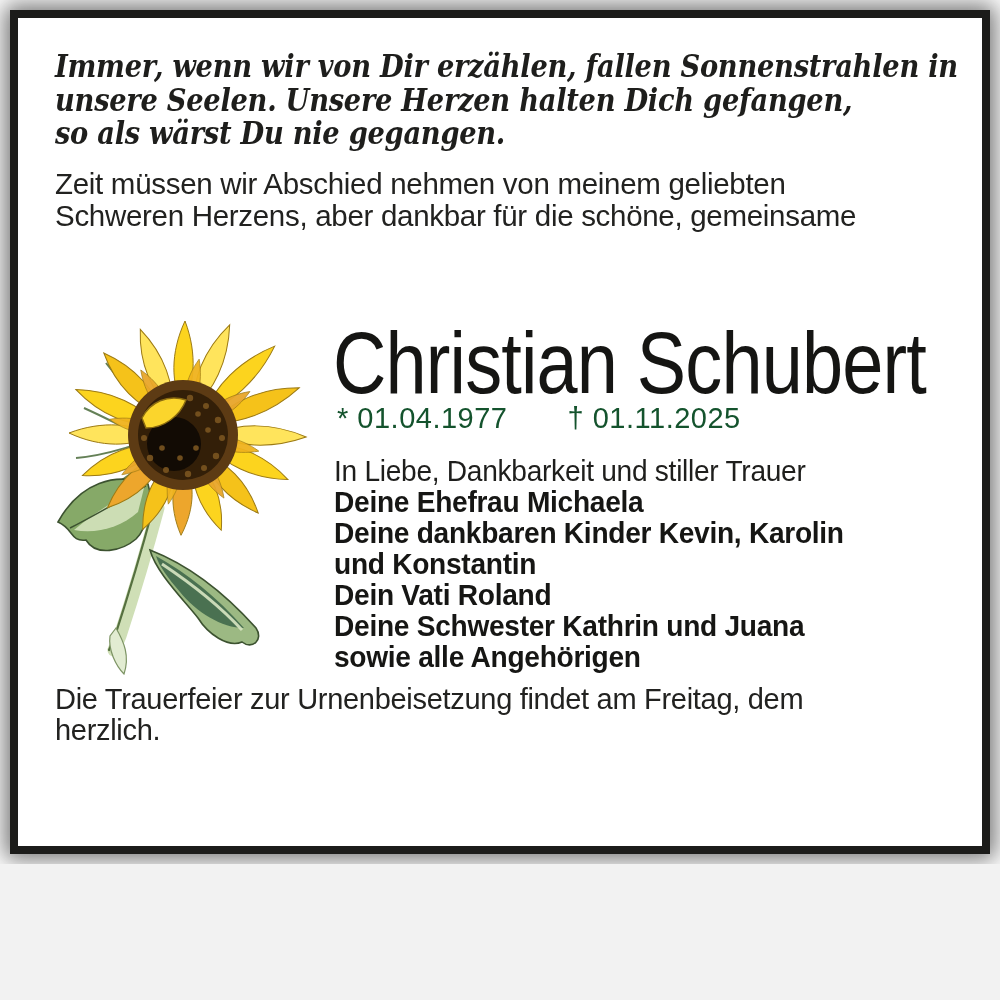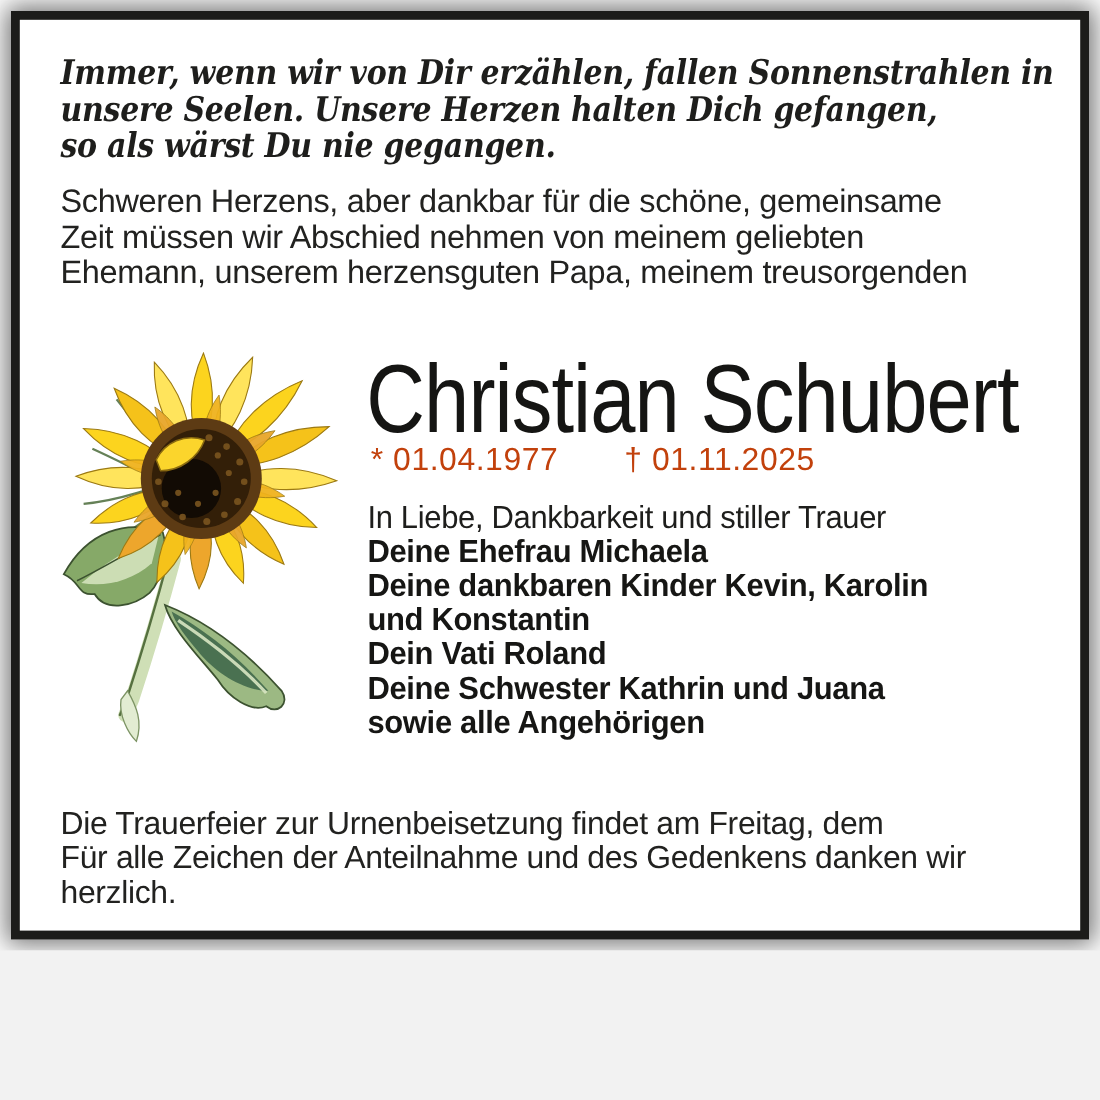--- a/index.html
+++ b/index.html
@@ -25,51 +25,50 @@
     left:55px;top:168px;
     font-size:29.5px;line-height:32px;letter-spacing:-.3px;color:#222220;
   }
   .flower{position:absolute;left:46px;top:298px;width:282px;height:392px;}
   .name{
     left:333px;top:320px;
     font-size:88px;line-height:86px;font-weight:400;color:#151513;
     transform:scaleX(.84);transform-origin:0 0;letter-spacing:-1px;
   }
   .dates{
-    left:337px;top:402px;font-size:29px;line-height:32px;color:#c2410c;letter-spacing:.5px;
+    left:337px;top:402px;font-size:29px;line-height:32px;color:#14532d;letter-spacing:.5px;
   }
   .dates .death{margin-left:60px;}
   .mourners{
     left:334px;top:456px;font-size:29px;line-height:31px;letter-spacing:-.3px;
     transform:scaleX(.97);transform-origin:0 0;
   }
   .mourners .bold{font-weight:bold;color:#161614;}
   .details{
-    left:55px;top:734px;font-size:29px;line-height:31.3px;letter-spacing:-.3px;color:#222220;
+    left:55px;top:684px;font-size:29px;line-height:31.3px;letter-spacing:-.3px;color:#222220;
   }
   .closing{
     left:55px;top:902px;font-size:30px;letter-spacing:-.2px;color:#222220;text-align:right;
   }
 </style>
 </head>
 <body>
 
 <div id="stage">
   <div class="sheet"></div>
 
   <div class="blk epigraph">
     <span class="line">Immer, wenn wir von Dir erzählen, fallen Sonnenstrahlen in</span>
     <span class="line">unsere Seelen. Unsere Herzen halten Dich gefangen,</span>
     <span class="line">so als wärst Du nie gegangen.</span>
   </div>
 
   <div class="blk intro">
+    <span class="line">Zeit müssen wir Abschied nehmen von meinem geliebten</span>
     <span class="line">Schweren Herzens, aber dankbar für die schöne, gemeinsame</span>
-    <span class="line">Zeit müssen wir Abschied nehmen von meinem geliebten</span>
-    <span class="line">Ehemann, unserem herzensguten Papa, meinem treusorgenden</span>
   </div>
 
   <svg class="flower" viewBox="0 0 282 392" aria-hidden="true">
 
     <g stroke="#4a6b3a" stroke-width="2" fill="none" opacity=".85">
       <path d="M60,65 C 75,85 88,98 100,108"></path>
       <path d="M38,110 C 60,120 75,128 88,134"></path>
       <path d="M30,160 C 55,158 72,152 86,148"></path>
       <path d="M42,205 C 62,192 76,182 90,172"></path>
     </g>
@@ -163,18 +162,17 @@
     <span class="line bold">Deine Ehefrau Michaela</span>
     <span class="line bold">Deine dankbaren Kinder Kevin, Karolin</span>
     <span class="line bold">und Konstantin</span>
     <span class="line bold">Dein Vati Roland</span>
     <span class="line bold">Deine Schwester Kathrin und Juana</span>
     <span class="line bold">sowie alle Angehörigen</span>
   </div>
 
   <div class="blk details">
     <span class="line">Die Trauerfeier zur Urnenbeisetzung findet am Freitag, dem</span>
-    <span class="line">Für alle Zeichen der Anteilnahme und des Gedenkens danken wir</span>
     <span class="line">herzlich.</span>
   </div>
 
   <div class="blk closing">Braunsbedra, im November 2025</div>
 </div>
 
 </body></html>

